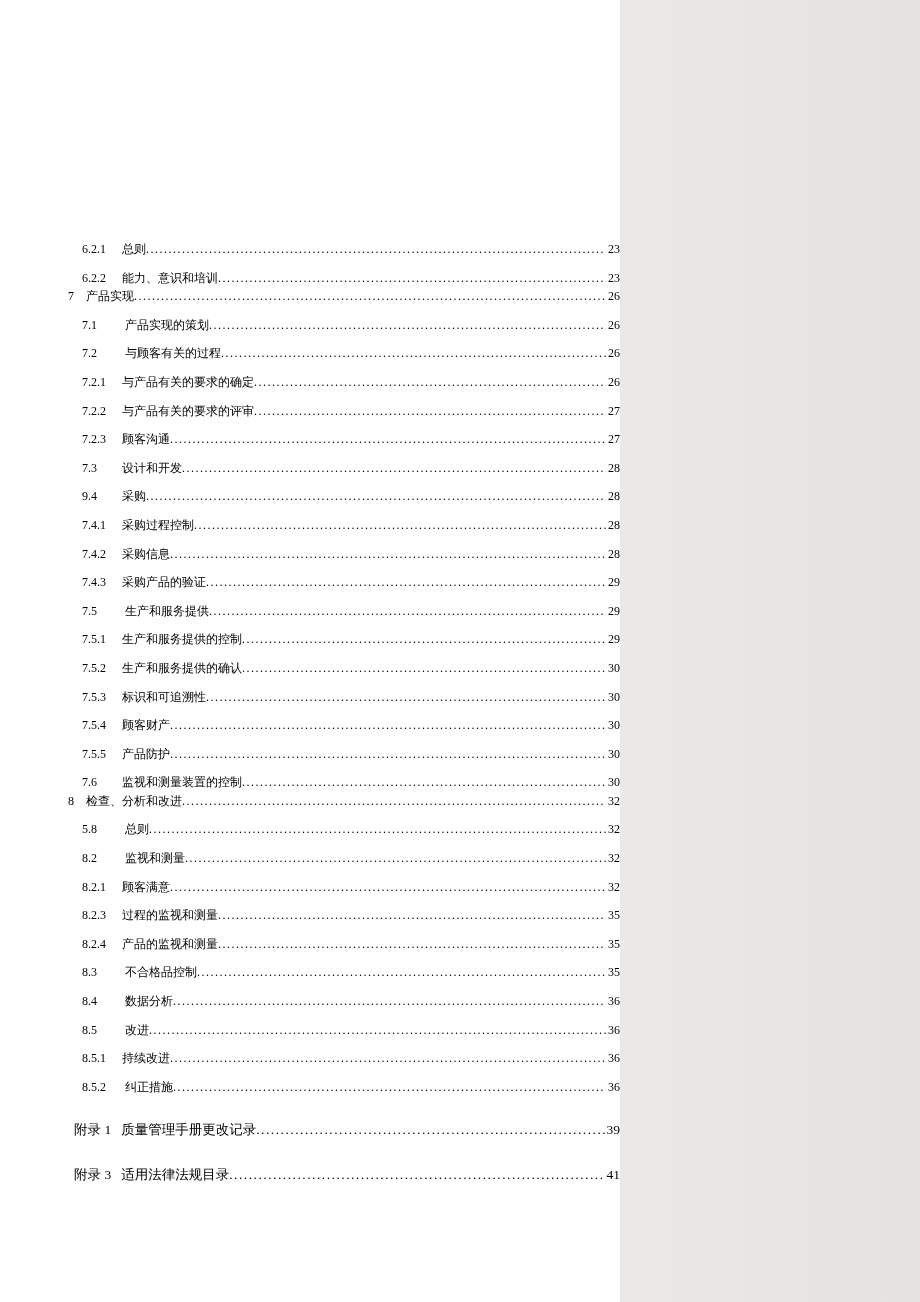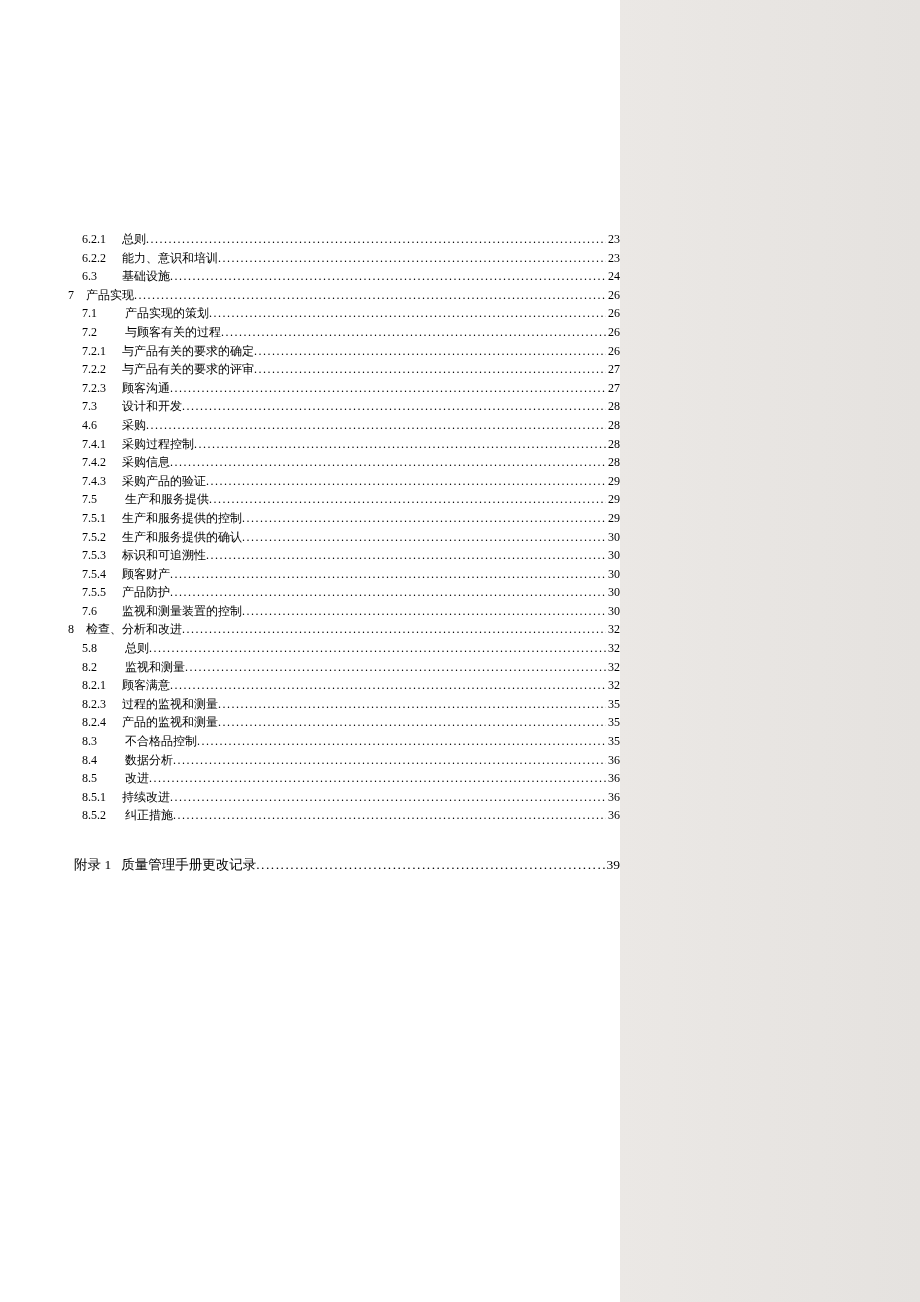--- a/index.html
+++ b/index.html
@@ -34,24 +34,24 @@
       letter-spacing: 1.5px;
       color: #000;
     }
     .dots::after {
       content: "..............................................................................................................................................................................";
     }
     .pg {
       flex: 0 0 auto;
       padding-left: 2px;
     }
-    .indent-2 { padding-left: 14px; }
+    .indent-2 { padding-left: 14px; margin-top: 10px; }
     .indent-appendix { padding-left: 6px; }
     .appendix-row {
-      margin-top: 30px;
+      margin-top: 24px;
       font-size: 13.5px;
       align-items: baseline;
       text-align: center;
     }
     .appendix-row .toc-label {
       font-weight: normal;
     }
     .appendix-title {
       margin-left: 10px;
     }
@@ -72,25 +72,20 @@
       <div class="toc-row indent-2">
         <span class="toc-label"><span class="num-wide">6.2.1</span><span>总则</span></span>
         <span class="dots"></span>
         <span class="pg">23</span>
       </div>
       <div class="toc-row indent-2">
         <span class="toc-label"><span class="num-wide">6.2.2</span><span>能力、意识和培训</span></span>
         <span class="dots"></span>
         <span class="pg">23</span>
       </div>
-      <div class="toc-row indent-2">
-        <span class="toc-label"><span class="num-wide">6.3</span><span>基础设施</span></span>
-        <span class="dots"></span>
-        <span class="pg">24</span>
-      </div>
       <div class="toc-row ">
         <span class="toc-label"><span class="num-sec">7</span><span>产品实现</span></span>
         <span class="dots"></span>
         <span class="pg">26</span>
       </div>
       <div class="toc-row indent-2">
         <span class="toc-label"><span class="num-wide">7.1</span><span> 产品实现的策划</span></span>
         <span class="dots"></span>
         <span class="pg">26</span>
       </div>
@@ -113,21 +108,21 @@
         <span class="toc-label"><span class="num-wide">7.2.3</span><span>顾客沟通</span></span>
         <span class="dots"></span>
         <span class="pg">27</span>
       </div>
       <div class="toc-row indent-2">
         <span class="toc-label"><span class="num-wide">7.3</span><span>设计和开发</span></span>
         <span class="dots"></span>
         <span class="pg">28</span>
       </div>
       <div class="toc-row indent-2">
-        <span class="toc-label"><span class="num-wide">4.6</span><span>采购</span></span>
+        <span class="toc-label"><span class="num-wide">9.4</span><span>采购</span></span>
         <span class="dots"></span>
         <span class="pg">28</span>
       </div>
       <div class="toc-row indent-2">
         <span class="toc-label"><span class="num-wide">7.4.1</span><span>采购过程控制</span></span>
         <span class="dots"></span>
         <span class="pg">28</span>
       </div>
       <div class="toc-row indent-2">
         <span class="toc-label"><span class="num-wide">7.4.2</span><span>采购信息</span></span>
@@ -229,14 +224,19 @@
         <span class="dots"></span>
         <span class="pg">36</span>
       </div>
     </div>
   <div id="appendix-container">
       <div class="toc-row appendix-row indent-appendix">
         <span class="toc-label"><span>附录 1</span><span class="appendix-title">质量管理手册更改记录</span></span>
         <span class="dots"></span>
         <span class="pg">39</span>
       </div>
+      <div class="toc-row appendix-row indent-appendix">
+        <span class="toc-label"><span>附录 3</span><span class="appendix-title">适用法律法规目录</span></span>
+        <span class="dots"></span>
+        <span class="pg">41</span>
+      </div>
     </div>
 </div>
 
 </body></html>

